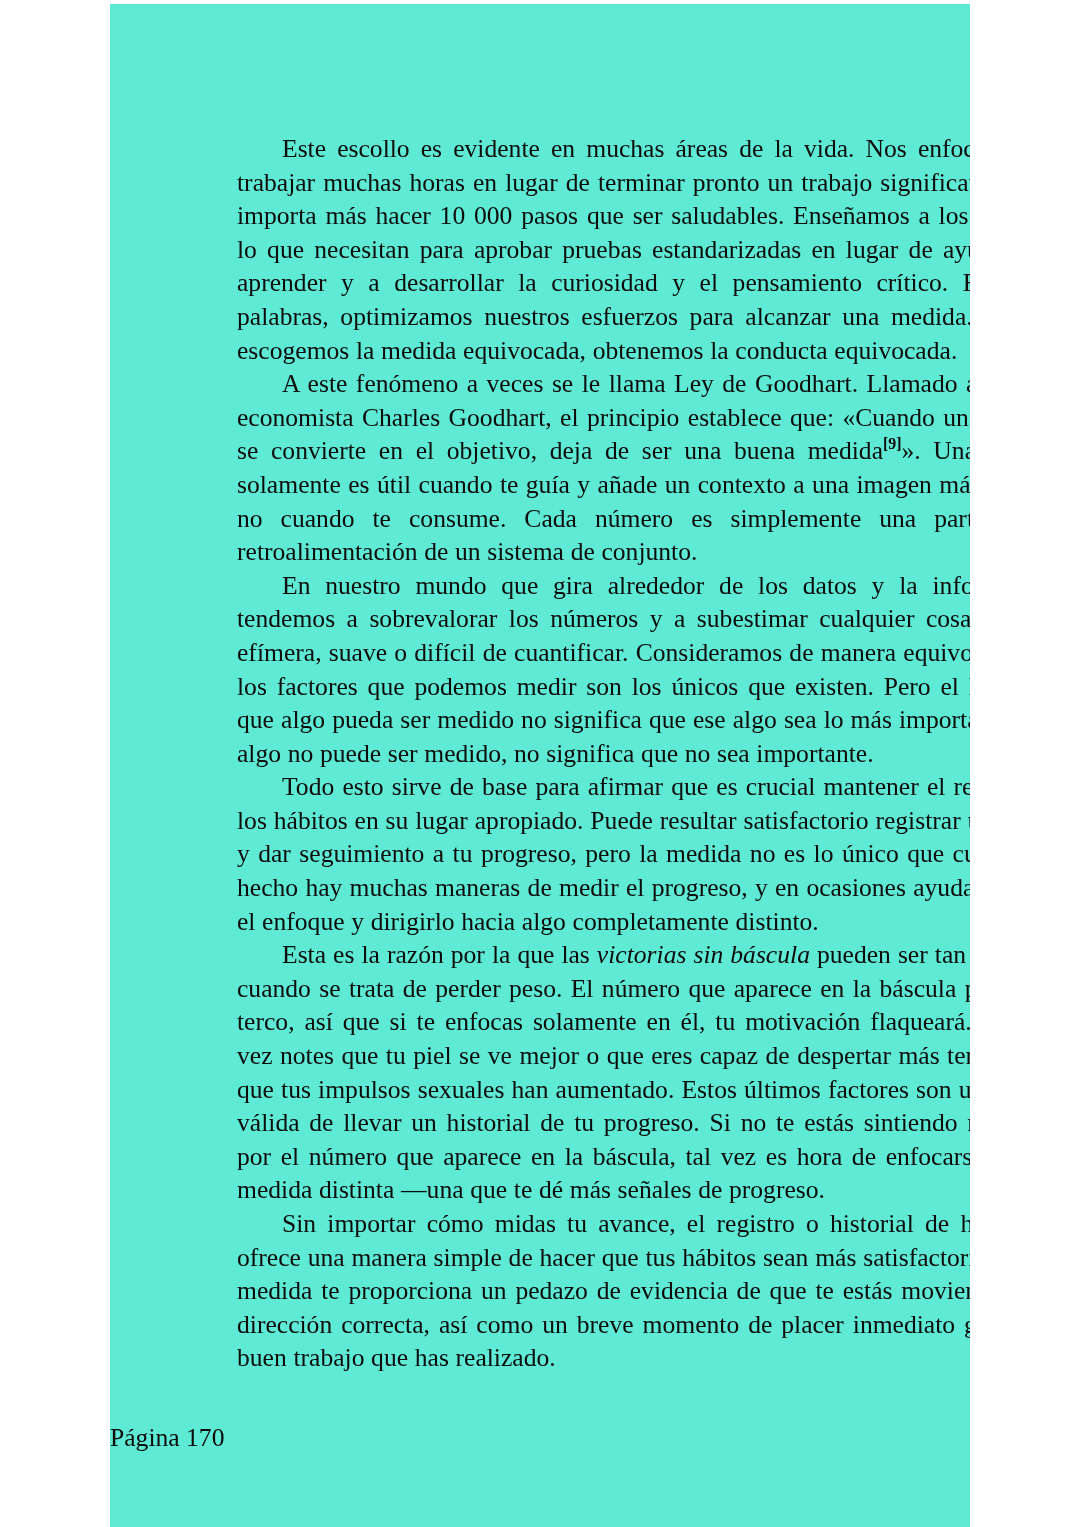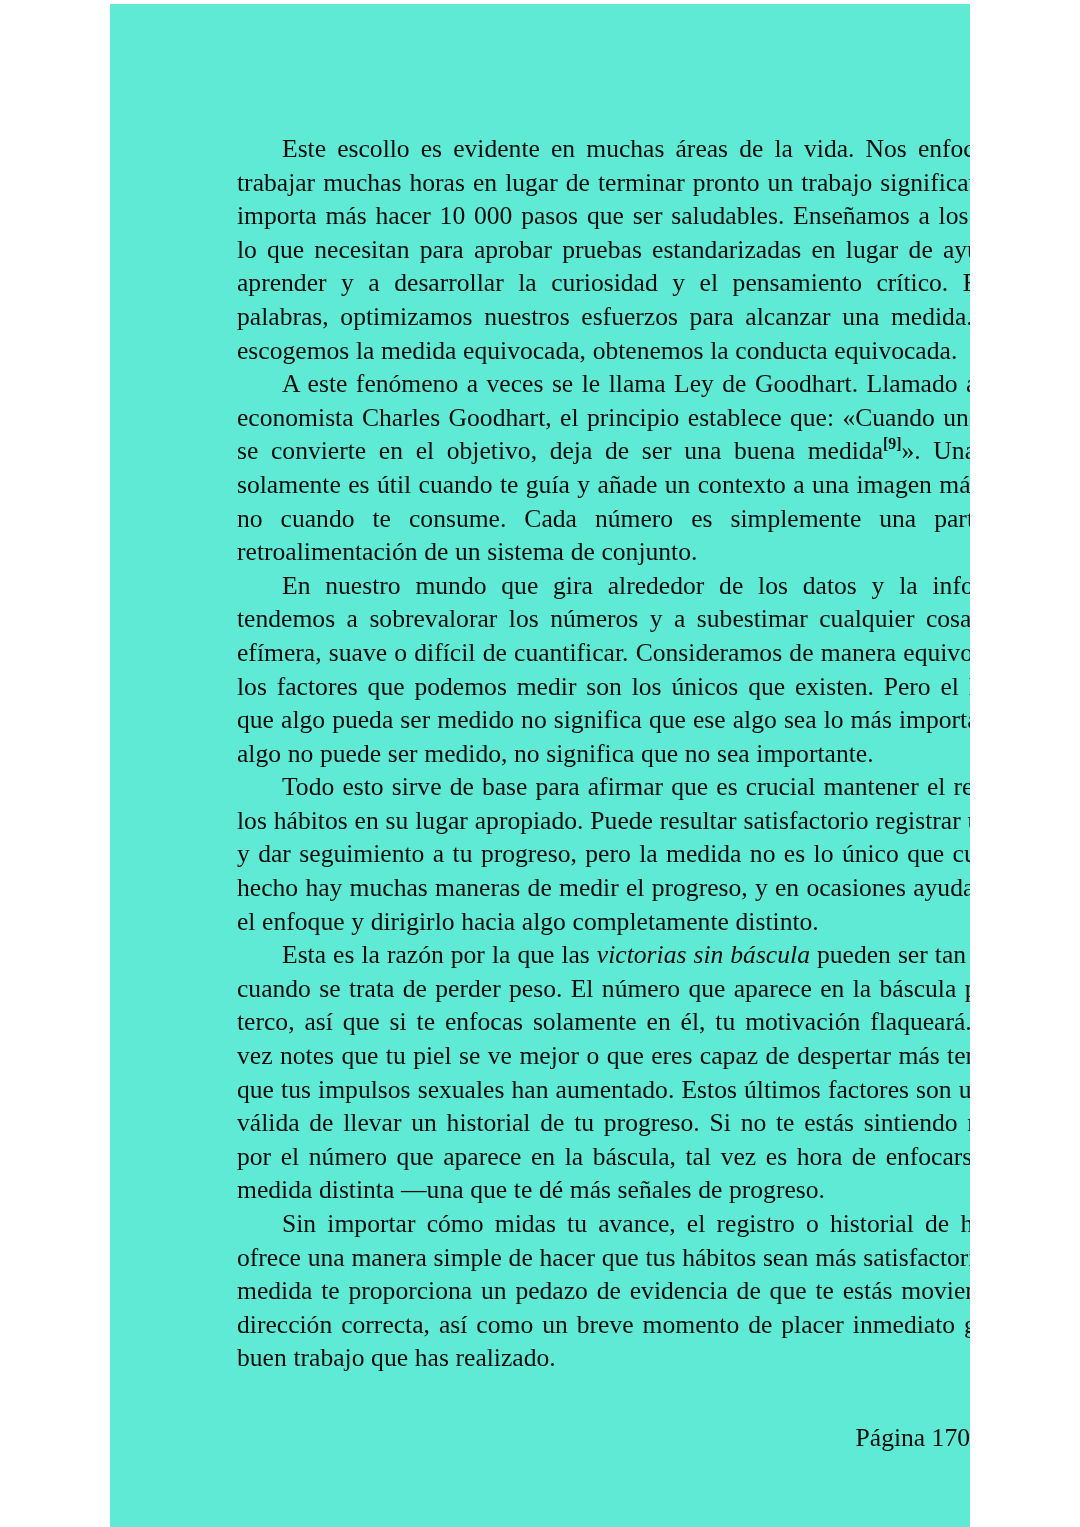--- a/index.html
+++ b/index.html
@@ -43,21 +43,21 @@
     vertical-align: super;
     line-height: 0;
   }
   em.italic-term {
   }
   .page-footer {
     position: absolute;
     left: 0;
     right: 0;
     top: 1418px;
-    text-align: right;
+    text-align: left;
     font-family: "Liberation Serif", "DejaVu Serif", serif;
     font-size: 25.6px;
     line-height: 32px;
     color: #0d0d0d;
   }
 </style>
 </head>
 <body>
 
 <div class="page">

